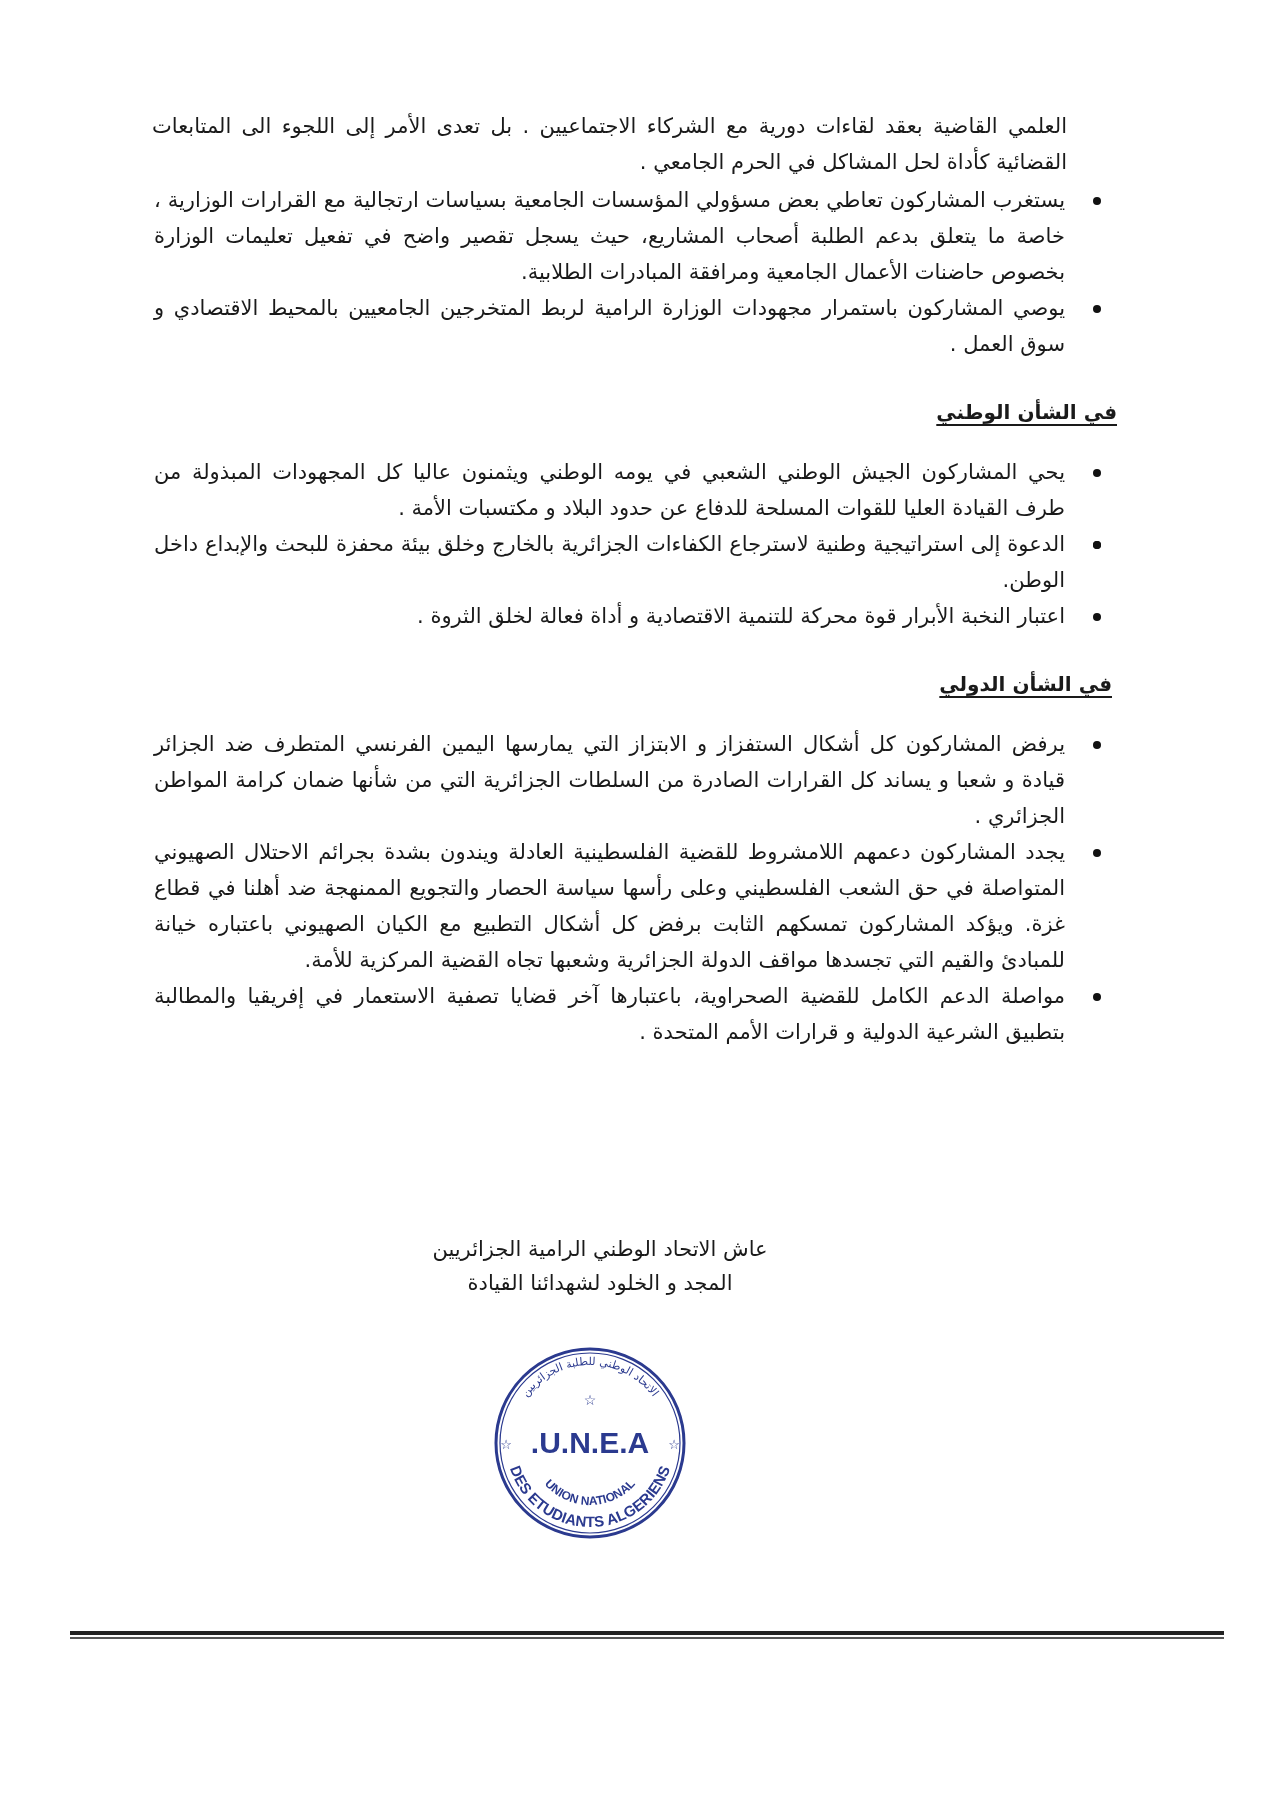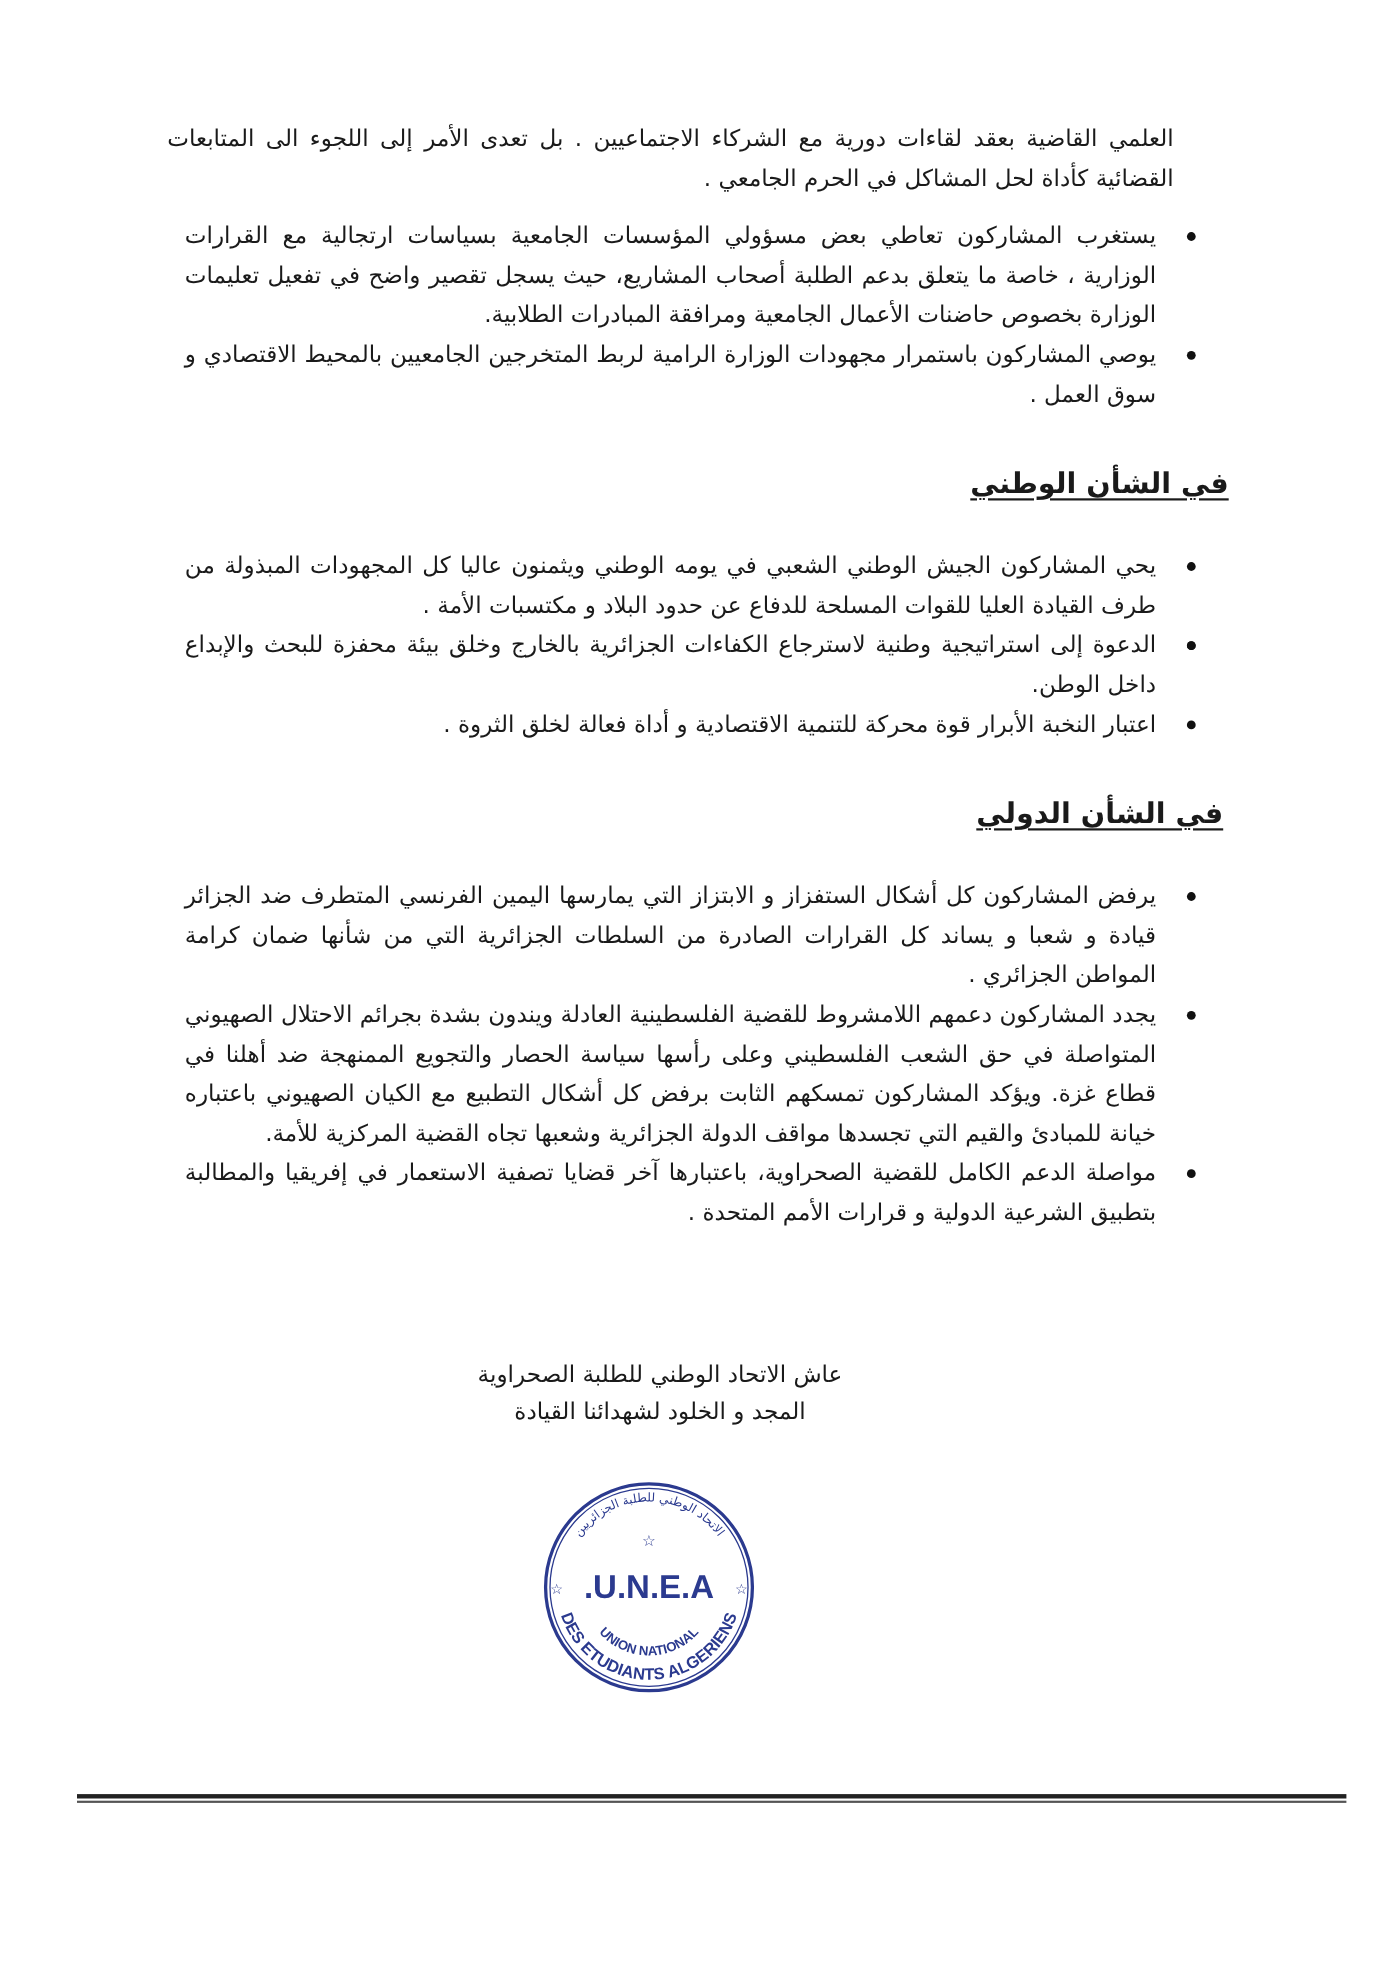--- a/index.html
+++ b/index.html
@@ -6,28 +6,28 @@
     body {
       width: 1272px; height: 1800px; position: relative; overflow: hidden;
       font-family: "DejaVu Sans", sans-serif; color: #1a1a1a;
     }
     .page { position: absolute; left: 0; top: 0; width: 1272px; height: 1800px; direction: rtl; }
     .content {
       position: absolute; top: 108px; right: 205px; left: 152px;
       font-size: 21px; line-height: 36px; text-align: justify;
     }
     .para { margin: 0; }
-    ul.bullets { list-style: none; margin: 16px; padding: 0; }
+    ul.bullets { list-style: none; margin: 2px; padding: 0; }
     ul.bullets li { position: relative; padding-right: 0; margin: 0; }
     ul.bullets li .dot {
       position: absolute; right: -36px; top: 15px; width: 8px; height: 8px;
       border-radius: 50%; background: #111;
     }
     .heading {
-      font-weight: bold; font-size: 26px; text-decoration: underline;
+      font-weight: bold; font-size: 20px; text-decoration: underline;
       text-underline-offset: 5px; margin: 0;
     }
     .h-national { margin-top: 30px; margin-bottom: 22px; margin-right: -50px; padding-left: 34px; display: inline-block; border-bottom: 0; }
     .h-intl { margin-top: 30px; margin-bottom: 22px; margin-right: -45px; display: inline-block; }
     .closing {
       position: absolute; top: 1232px; left: 380px; width: 440px; text-align: center;
       font-size: 21px; line-height: 34px;
     }
     .stamp {
       position: absolute; left: 490px; top: 1345px; width: 200px; height: 196px;
@@ -62,21 +62,21 @@
 
     <div><h3 class="heading h-intl">في الشأن الدولي</h3></div>
     <ul class="bullets">
       <li><span class="dot"></span><span>يرفض المشاركون كل أشكال الستفزاز و الابتزاز التي يمارسها اليمين الفرنسي المتطرف ضد الجزائر قيادة و شعبا و يساند كل القرارات الصادرة من السلطات الجزائرية التي من شأنها ضمان كرامة المواطن الجزائري .</span></li>
       <li><span class="dot"></span><span>يجدد المشاركون دعمهم اللامشروط للقضية الفلسطينية العادلة ويندون بشدة بجرائم الاحتلال الصهيوني المتواصلة في حق الشعب الفلسطيني وعلى رأسها سياسة الحصار والتجويع الممنهجة ضد أهلنا في قطاع غزة. ويؤكد المشاركون تمسكهم الثابت برفض كل أشكال التطبيع مع الكيان الصهيوني باعتباره خيانة للمبادئ والقيم التي تجسدها مواقف الدولة الجزائرية وشعبها تجاه القضية المركزية للأمة.</span></li>
       <li><span class="dot"></span><span>مواصلة الدعم الكامل للقضية الصحراوية، باعتبارها آخر قضايا تصفية الاستعمار في إفريقيا والمطالبة بتطبيق الشرعية الدولية و قرارات الأمم المتحدة .</span></li>
     </ul>
   </div>
 
   <div class="closing">
-    <div>عاش الاتحاد الوطني للطلبة الصحراوية</div>
+    <div>عاش الاتحاد الوطني الرامية الجزائريين</div>
     <div>المجد و الخلود لشهدائنا القيادة</div>
   </div>
 
   <div class="stamp">
     <svg width="200" height="196" viewBox="0 0 200 196">
       <defs>
         <path id="ringTop" d="M 22 98 A 78 78 0 0 1 178 98"></path>
         <path id="ringBot" d="M 16 98 A 84 84 0 0 0 184 98"></path>
         <path id="innerBot" d="M 40 100 A 60 60 0 0 0 160 100"></path>
       </defs>

